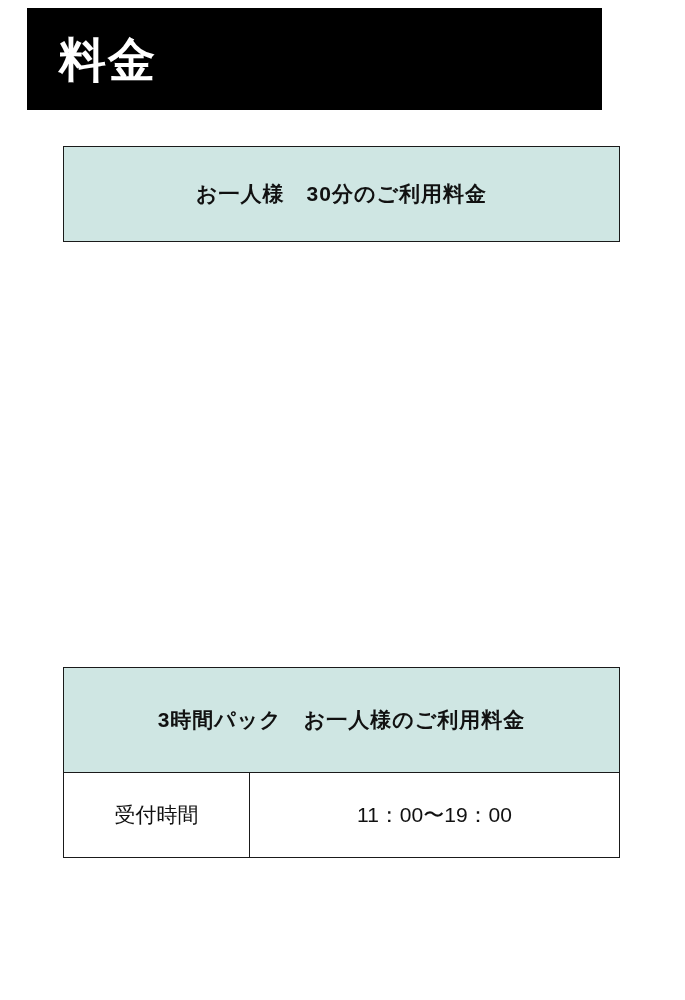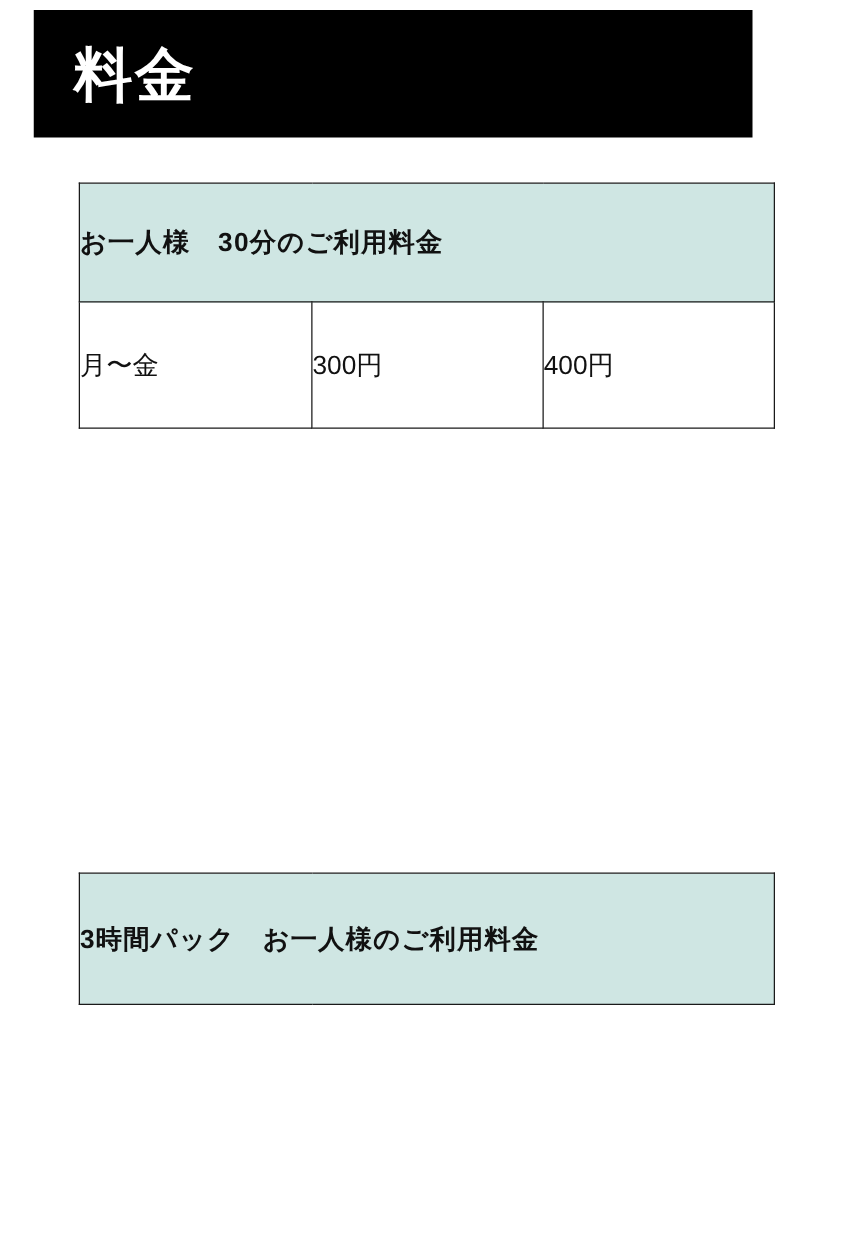--- a/index.html
+++ b/index.html
@@ -38,21 +38,21 @@
 
   
   .price-table {
     position: absolute;
     border-collapse: collapse;
     table-layout: fixed;
     background: #ffffff;
   }
   .price-table td {
     border: 1px solid #1a1a1a;
-    text-align: left;
+    text-align: center;
     vertical-align: middle;
     font-size: 21px;
     color: #111111;
     padding: 0;
   }
   .head-cell {
     background: #cfe6e3;
     font-weight: bold;
     font-size: 23px;
     letter-spacing: 1px;
@@ -76,21 +76,20 @@
   #table-thirty-min .row-head td { height: 94px; }
   #table-thirty-min .row-times td { height: 107px; }
   #table-thirty-min .row-weekday td { height: 100px; }
   #table-thirty-min .row-weekend td { height: 97px; }
 
   
   #table-three-hour {
     left: 63px;
     top: 667px;
     width: 556px;
-    margin-top: 31px;
   }
   #table-three-hour .col-a { width: 186px; }
   #table-three-hour .col-b { width: 370px; }
   #table-three-hour .row-head td { height: 104px; }
   #table-three-hour .row-reception td { height: 84px; }
   #table-three-hour .row-weekday td { height: 104px; }
   .line { display: block; }
 </style>
 </head>
 <body>
@@ -102,31 +101,30 @@
 <table class="price-table" id="table-thirty-min">
   <colgroup>
     <col class="col-a">
       <col class="col-b">
       <col class="col-c">
   </colgroup>
   <tbody>
     <tr class="row-head">
       <td class="head-cell" colspan="3">お一人様　30分のご利用料金</td>
     </tr>
-    <tr class="row-weekday">
-      <td>月〜金</td>
-      <td>300円</td>
-      <td>400円</td>
-    </tr>
   </tbody>
 </table>
 
 <table class="price-table" id="table-three-hour">
   <colgroup>
     <col class="col-a">
       <col class="col-b">
   </colgroup>
   <tbody>
     <tr class="row-head">
       <td class="head-cell" colspan="2">3時間パック　お一人様のご利用料金</td>
     </tr>
+    <tr class="row-reception">
+      <td>受付時間</td>
+      <td>11：00〜19：00</td>
+    </tr>
   </tbody>
 </table>
 
 </body></html>

